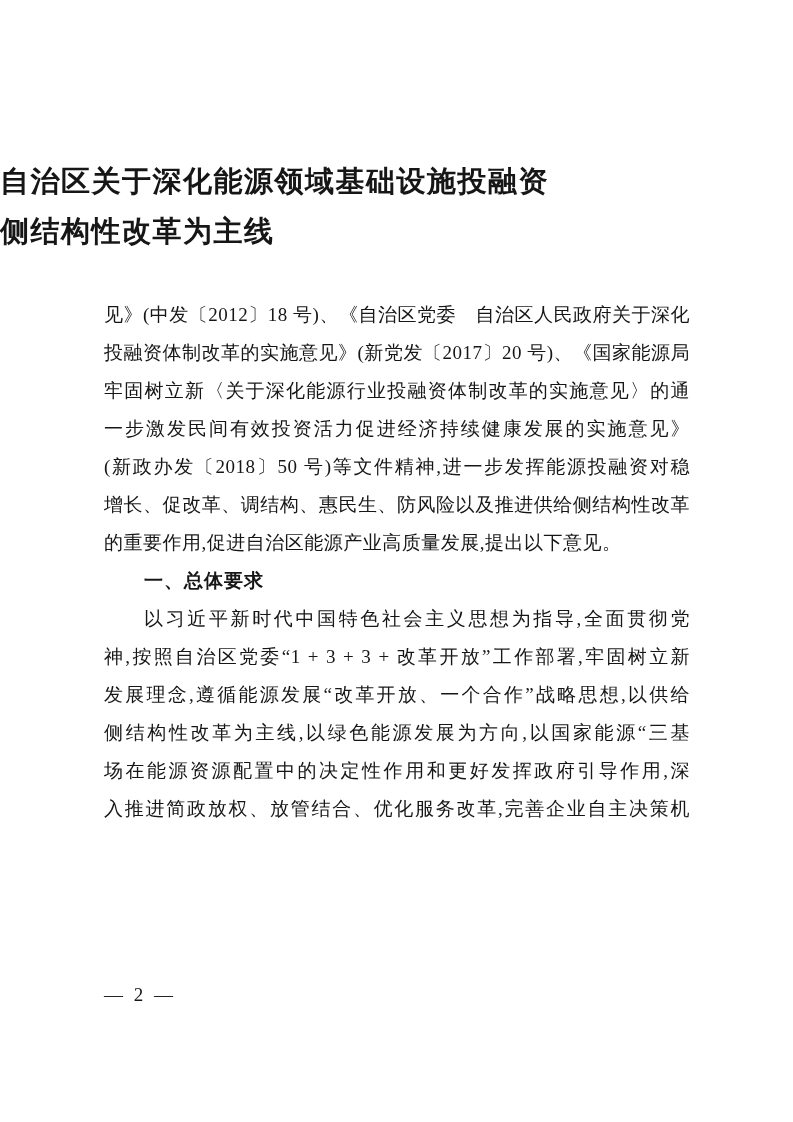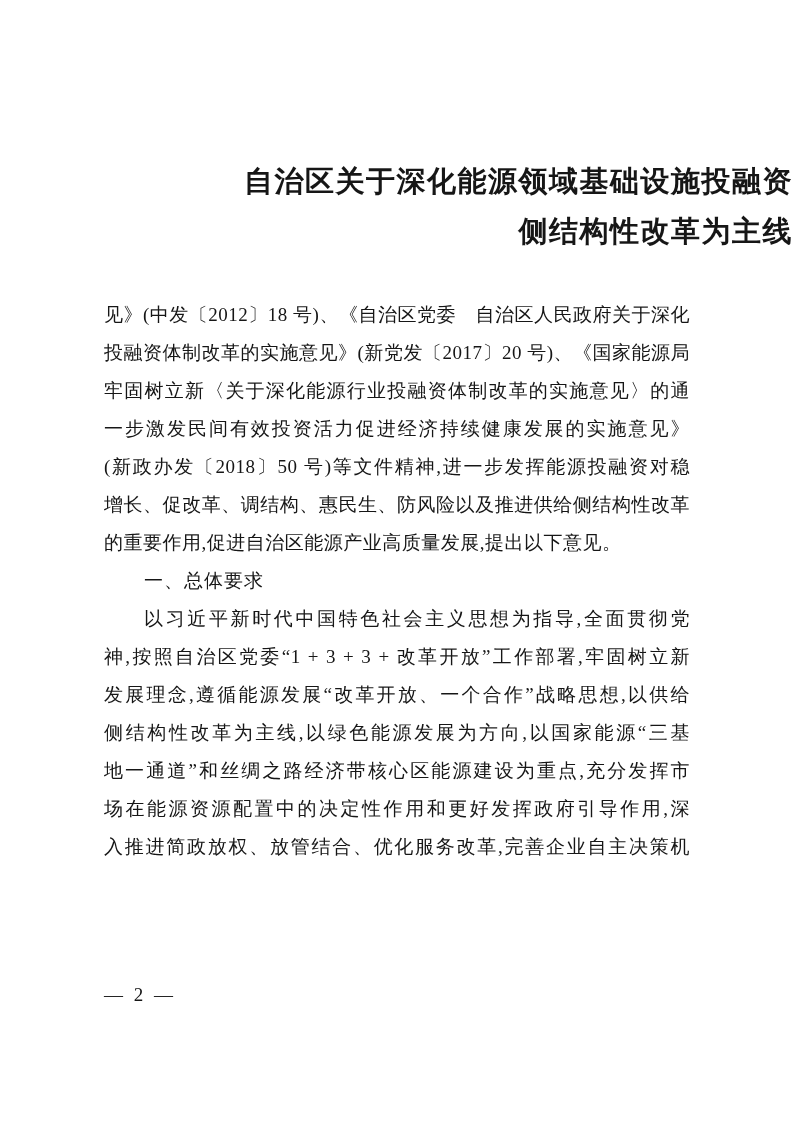--- a/index.html
+++ b/index.html
@@ -15,21 +15,21 @@
     background: #ffffff;
     font-family: "Liberation Serif", "DejaVu Serif", serif;
     color: #161616;
     overflow: hidden;
   }
   .title-block {
     position: absolute;
     top: 156px;
     left: 0;
     width: 100%;
-    text-align: right;
+    text-align: left;
   }
   .title-line {
     font-size: 29px;
     line-height: 50px;
     font-weight: bold;
     letter-spacing: 1.5px;
   }
   .body-block {
     position: absolute;
     top: 296px;
@@ -47,21 +47,21 @@
   .line.fill {
     text-align: justify;
     text-align-last: justify;
     text-justify: inter-character;
   }
   .line.indent {
     padding-left: 40px;
   }
   .line.heading {
     font-family: "Liberation Sans", "DejaVu Sans", sans-serif;
-    font-weight: 400;
+    font-weight: 700;
     letter-spacing: 1px;
   }
   .footer {
     position: absolute;
     top: 984px;
     left: 104px;
     font-size: 19px;
     letter-spacing: 3px;
     color: #161616;
   }
@@ -82,20 +82,19 @@
       <div class="line fill">牢固树立新〈关于深化能源行业投融资体制改革的实施意见〉的通</div>
       <div class="line fill">一步激发民间有效投资活力促进经济持续健康发展的实施意见》</div>
       <div class="line fill">(新政办发〔2018〕50 号)等文件精神,进一步发挥能源投融资对稳</div>
       <div class="line fill">增长、促改革、调结构、惠民生、防风险以及推进供给侧结构性改革</div>
       <div class="line">的重要作用,促进自治区能源产业高质量发展,提出以下意见。</div>
       <div class="line heading indent">一、总体要求</div>
       <div class="line indent fill">以习近平新时代中国特色社会主义思想为指导,全面贯彻党</div>
       <div class="line fill">神,按照自治区党委“1 + 3 + 3 + 改革开放”工作部署,牢固树立新</div>
       <div class="line fill">发展理念,遵循能源发展“改革开放、一个合作”战略思想,以供给</div>
       <div class="line fill">侧结构性改革为主线,以绿色能源发展为方向,以国家能源“三基</div>
-      <div class="line fill">地一通道”和丝绸之路经济带核心区能源建设为重点,充分发挥市</div>
       <div class="line fill">场在能源资源配置中的决定性作用和更好发挥政府引导作用,深</div>
       <div class="line fill">入推进简政放权、放管结合、优化服务改革,完善企业自主决策机</div>
     </div>
 
   <div class="footer">— 2 —</div>
 
 </div>
 
 </body></html>

